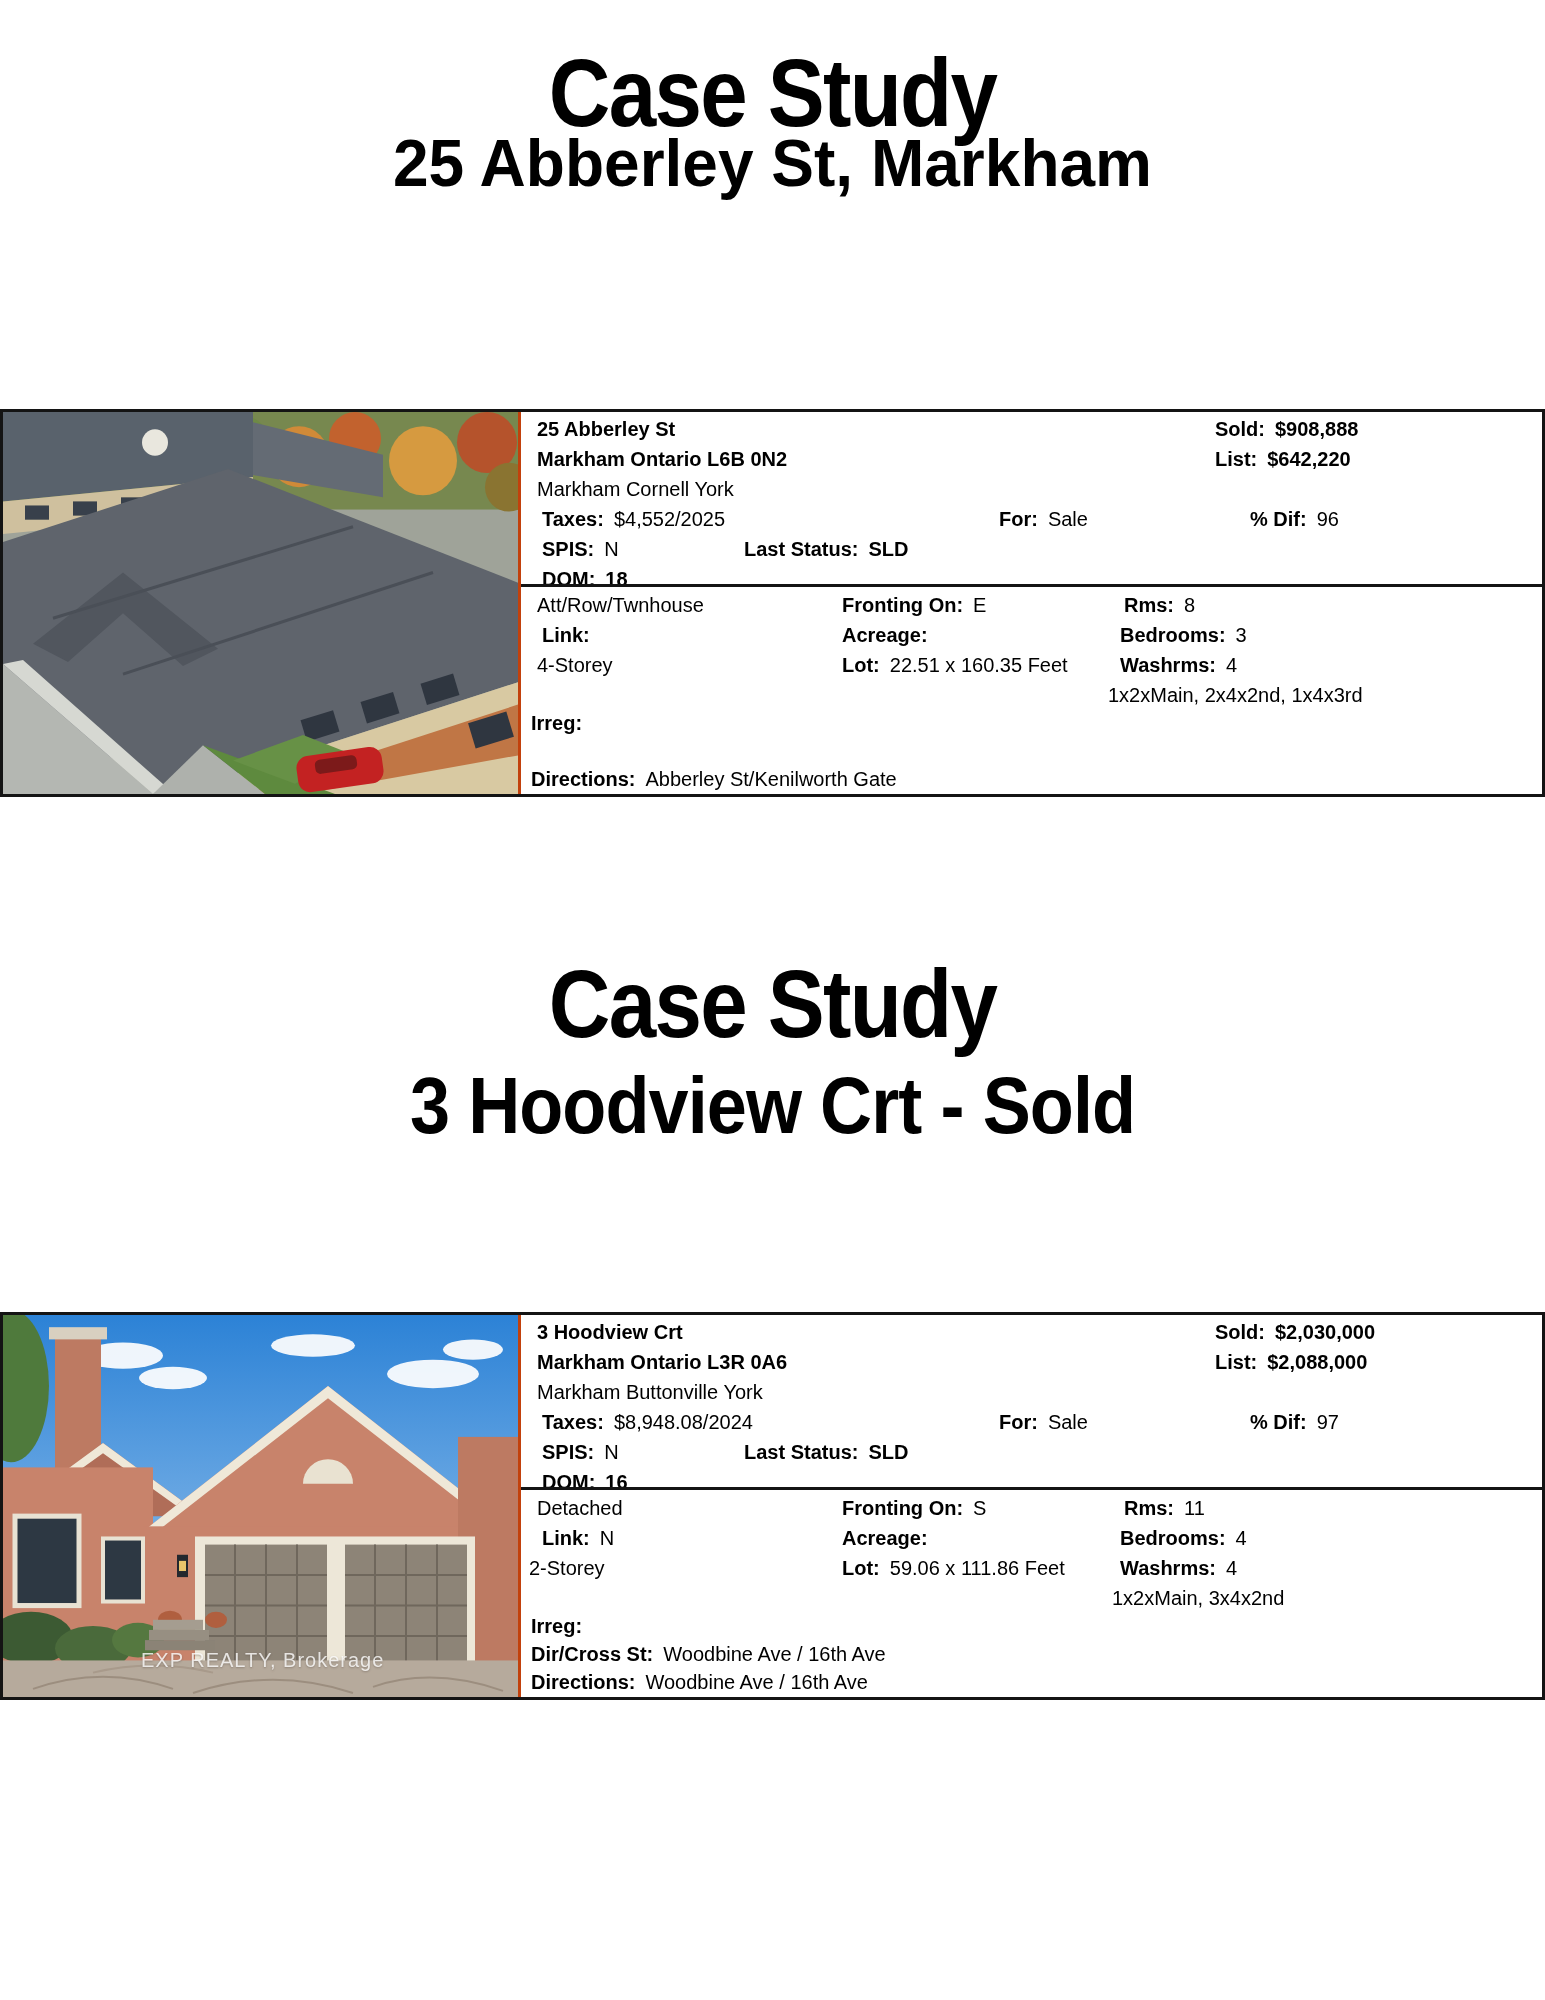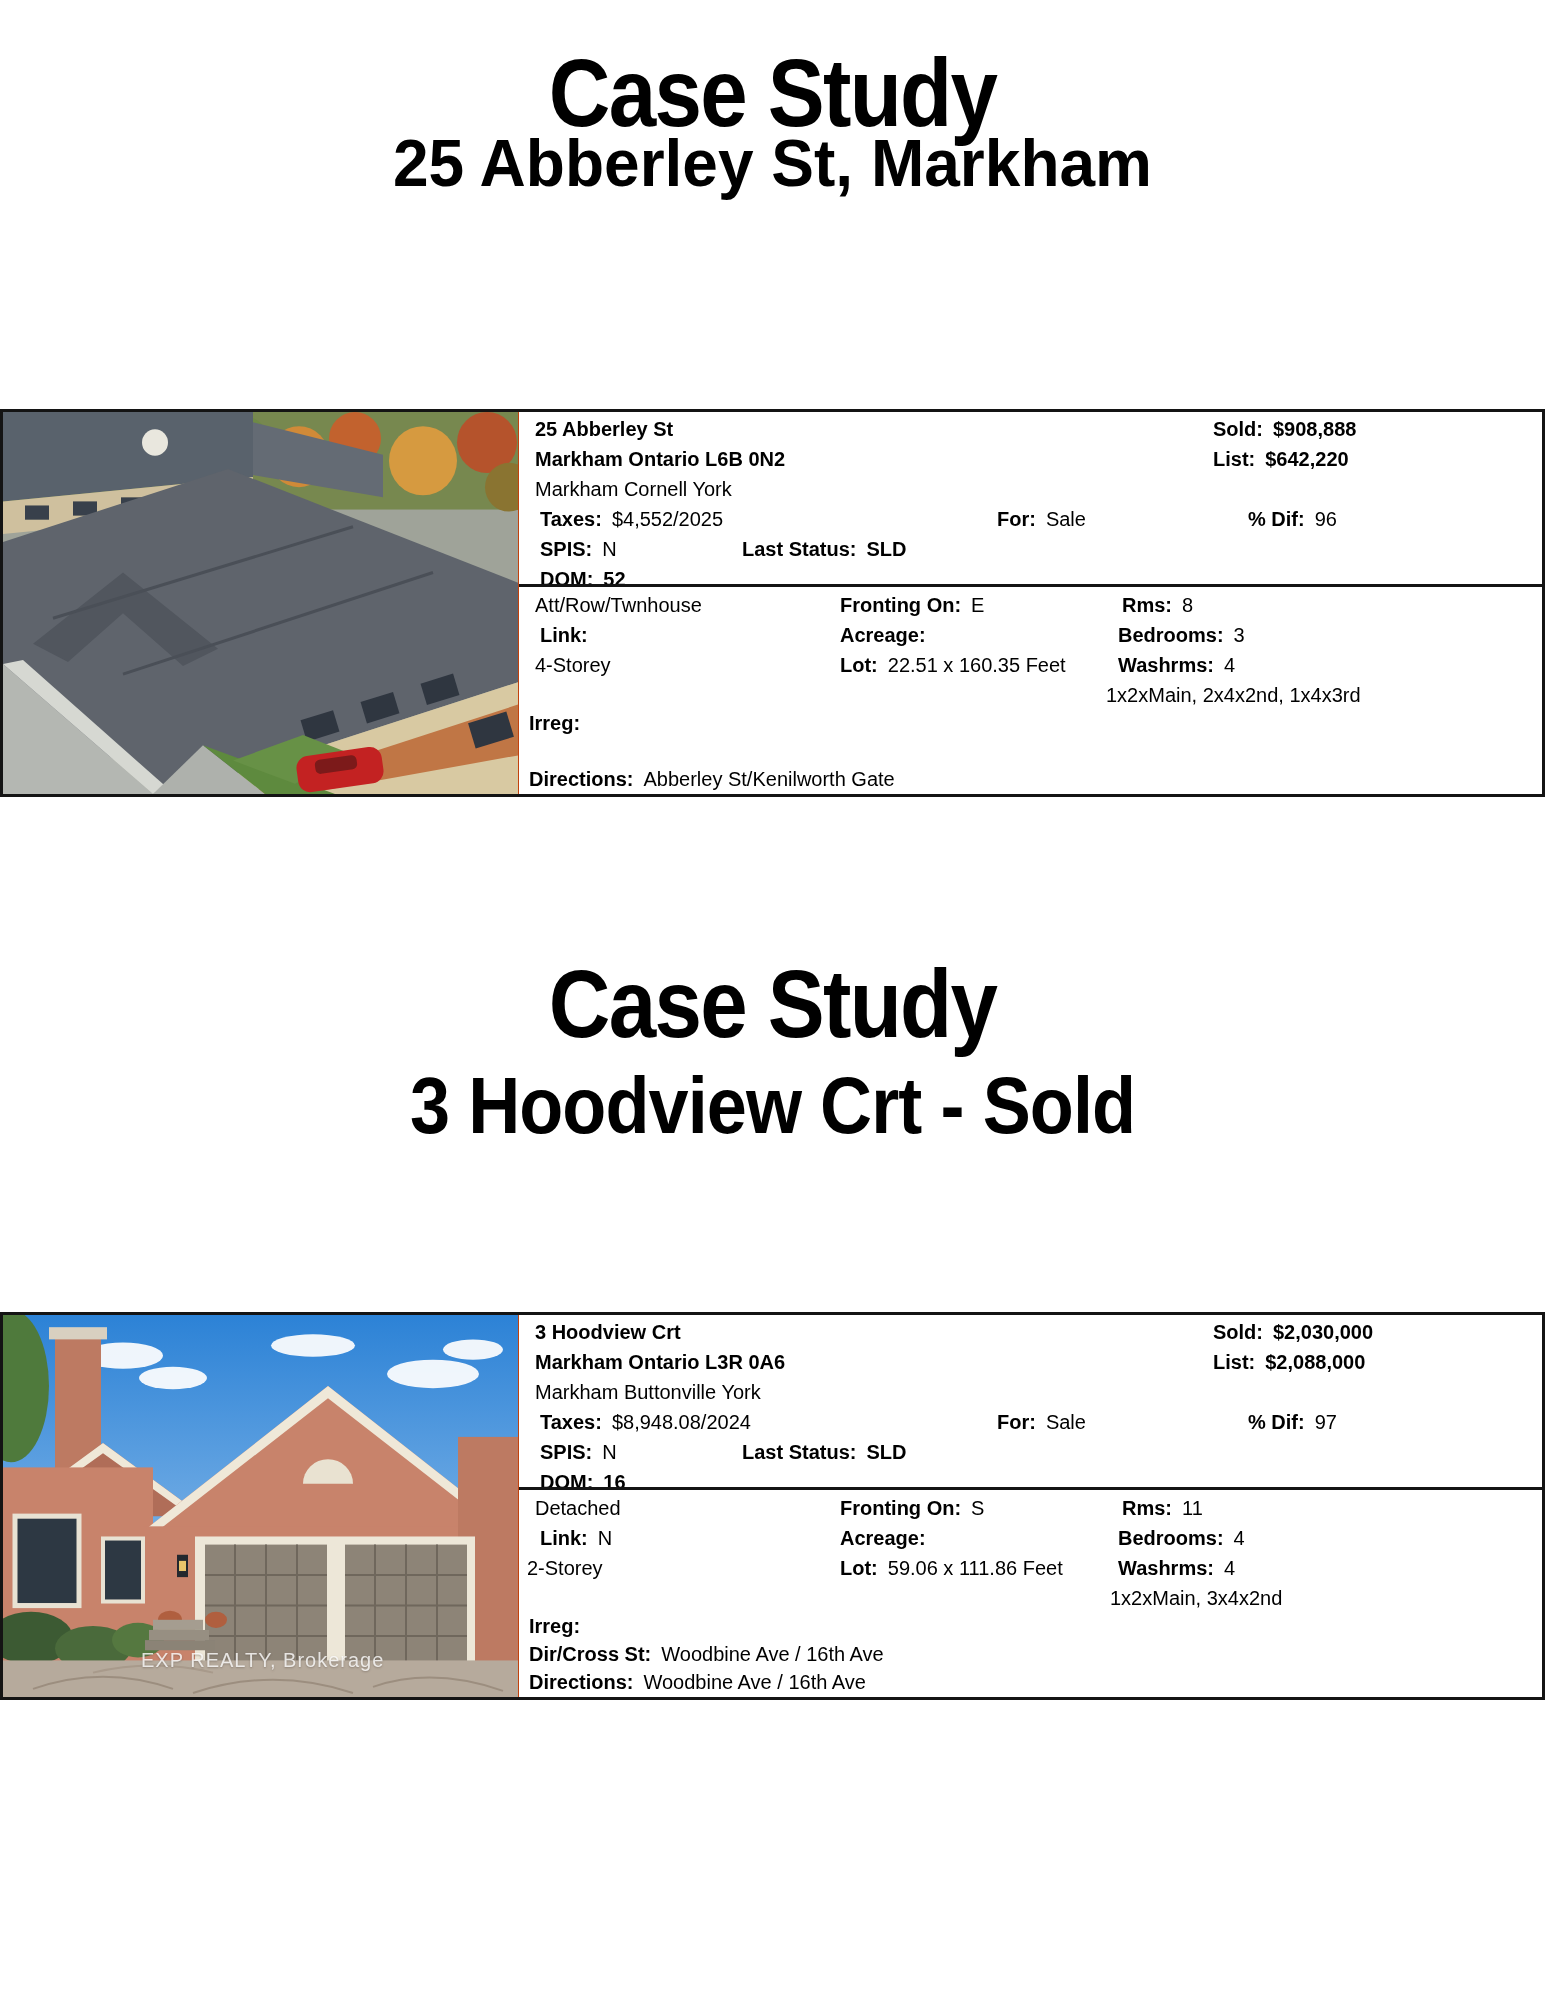--- a/index.html
+++ b/index.html
@@ -13,21 +13,21 @@
              transform:scaleX(0.88);white-space:nowrap;}
   .sub-title{position:absolute;left:0;width:100%;text-align:center;
              font-weight:700;line-height:1;white-space:nowrap;}
   .sub1{font-size:66px;transform:scaleX(0.97);}
   .sub2{font-size:80px;letter-spacing:-1px;transform:scaleX(0.90);}
 
   
   .card{position:absolute;left:0;width:1539px;height:382px;
         border:3px solid #141414;display:flex;background:#fff;}
   .photo{width:515px;flex:none;position:relative;overflow:hidden;
-         border-right:1px solid #c2410c;background:#ef4444;}
+         border-right:3px solid #c2410c;background:#ef4444;}
   .photo svg{position:absolute;left:0;top:0;width:100%;height:100%;}
   .details{flex:1;position:relative;font-size:20px;}
   .t{position:absolute;white-space:nowrap;line-height:1.15;}
   .b{font-weight:700;}
   .lbl{font-weight:700;}
   .val{margin-left:10px;}
   .divider{position:absolute;left:0;right:0;top:172px;height:3px;background:#141414;}
 
   .wm{position:absolute;left:138px;top:334px;font-size:20px;letter-spacing:1px;
       color:rgba(255,255,255,0.80);text-shadow:0 1px 2px rgba(90,80,70,0.45);}
@@ -100,21 +100,21 @@
       <div class="t b" style="left:694px;top:6px"><span class="lbl">Sold:</span><span class="val b">$908,888</span></div>
       <div class="t b" style="left:694px;top:36px"><span class="lbl">List:</span><span class="val b">$642,220</span></div>
 
       <div class="t" style="left:21px;top:96px"><span class="lbl">Taxes:</span><span class="val">$4,552/2025</span></div>
       <div class="t" style="left:478px;top:96px"><span class="lbl">For:</span><span class="val">Sale</span></div>
       <div class="t" style="left:729px;top:96px"><span class="lbl">% Dif:</span><span class="val">96</span></div>
 
       <div class="t" style="left:21px;top:126px"><span class="lbl">SPIS:</span><span class="val">N</span></div>
       <div class="t" style="left:223px;top:126px"><span class="lbl">Last Status:</span><span class="val b">SLD</span></div>
 
-      <div class="t b" style="left:21px;top:156px"><span class="lbl">DOM:</span><span class="val b">52</span></div>
+      <div class="t b" style="left:21px;top:156px"><span class="lbl">DOM:</span><span class="val b">18</span></div>
 
       <div class="divider"></div>
 
       <div class="t" style="left:16px;top:182px">Att/Row/Twnhouse</div>
       <div class="t" style="left:321px;top:182px"><span class="lbl">Fronting On:</span><span class="val">E</span></div>
       <div class="t" style="left:603px;top:182px"><span class="lbl">Rms:</span><span class="val">8</span></div>
 
       <div class="t" style="left:21px;top:212px"><span class="lbl">Link:</span><span class="val"></span></div>
       <div class="t" style="left:321px;top:212px"><span class="lbl">Acreage:</span><span class="val"></span></div>
       <div class="t" style="left:599px;top:212px"><span class="lbl">Bedrooms:</span><span class="val">3</span></div>

